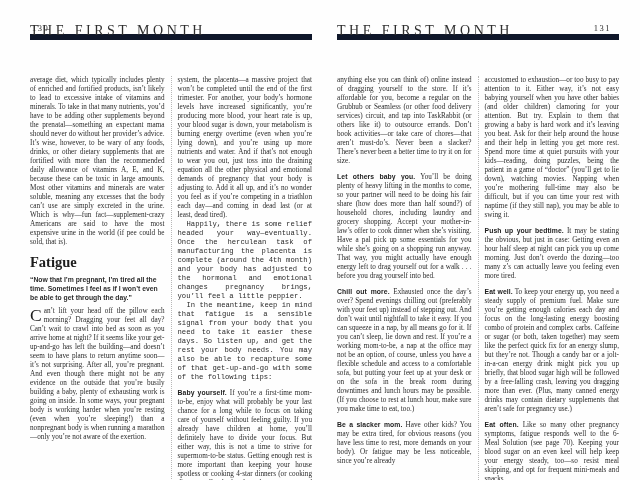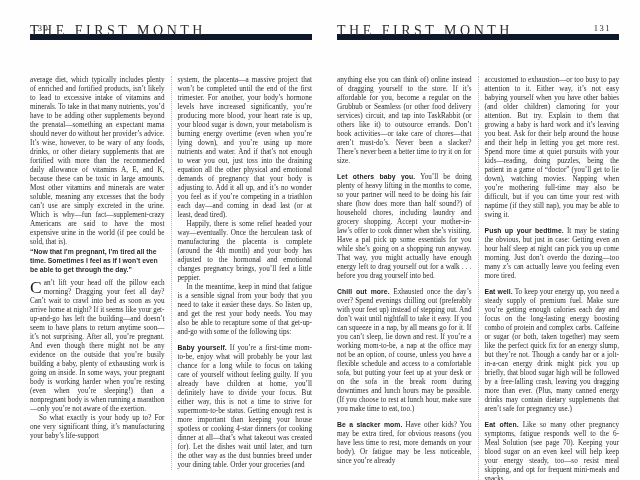--- a/index.html
+++ b/index.html
@@ -36,21 +36,21 @@
     border-left:1px dotted #b8b8b8;
     padding-left:6px;margin-left:6px;
   }
   .body{
     margin:0;
     font-size:7.2px;line-height:9.0px;
     color:#2a2a2a;
     text-align:justify;
     hyphens:auto;-webkit-hyphens:auto;
   }
-  .body.indent{text-indent:9px;}
+  .body.indent{text-indent:9px;font-family:Liberation Mono, monospace;}
   .tip{margin-top:6px;}
   .tiplead{
     font-family:"Liberation Sans","DejaVu Sans",sans-serif;
     font-weight:bold;font-size:6.8px;letter-spacing:0.1px;
     color:#1c1c1c;
   }
   .heading{
     margin:7px 0 4px 0;
     font-size:14.5px;font-weight:bold;color:#1c1c1c;
     font-family:"Liberation Serif","DejaVu Serif",serif;
@@ -74,25 +74,25 @@
 <div class="spread">
 
   <div class="page">
     <div class="page-header">
       <span class="pagenum pn-left">130</span>
       <span class="runhead">THE FIRST MONTH</span>
     </div>
     <div class="cols">
       <div class="col">
         <p class="body">average diet, which typically includes plenty of enriched and fortified products, isn’t likely to lead to excessive intake of vitamins and minerals. To take in that many nutrients, you’d have to be adding other supplements beyond the prenatal—something an expectant mama should never do without her provider’s advice. It’s wise, however, to be wary of any foods, drinks, or other dietary supplements that are fortified with more than the recommended daily allowance of vitamins A, E, and K, because these can be toxic in large amounts. Most other vitamins and minerals are water soluble, meaning any excesses that the body can’t use are simply excreted in the urine. Which is why—fun fact—supplement-crazy Americans are said to have the most expensive urine in the world (if pee could be sold, that is).</p>
+        <h2 class="heading">Fatigue</h2>
         <p class="quote">“Now that I’m pregnant, I’m tired all the time. Sometimes I feel as if I won’t even be able to get through the day.”</p>
         <p class="body">
           <span class="dropcap">C</span><span>an’t lift your head off the pillow each morning? Dragging your feet all day? Can’t wait to crawl into bed as soon as you arrive home at night? If it seems like your get-up-and-go has left the building—and doesn’t seem to have plans to return anytime soon—it’s not surprising. After all, you’re pregnant. And even though there might not be any evidence on the outside that you’re busily building a baby, plenty of exhausting work is going on inside. In some ways, your pregnant body is working harder when you’re resting (even when you’re sleeping!) than a nonpregnant body is when running a marathon—only you’re not aware of the exertion.</span>
         </p>
-        <p class="body indent">So what exactly is your body up to? For one very significant thing, it’s manufacturing your baby’s life-support</p>
       </div>
       <div class="col second">
         <p class="body">system, the placenta—a massive project that won’t be completed until the end of the first trimester. For another, your body’s hormone levels have increased significantly, you’re producing more blood, your heart rate is up, your blood sugar is down, your metabolism is burning energy overtime (even when you’re lying down), and you’re using up more nutrients and water. And if that’s not enough to wear you out, just toss into the draining equation all the other physical and emotional demands of pregnancy that your body is adjusting to. Add it all up, and it’s no wonder you feel as if you’re competing in a triathlon each day—and coming in dead last (or at least, dead tired).</p>
         <p class="body indent">Happily, there is some relief headed your way—eventually. Once the herculean task of manufacturing the placenta is complete (around the 4th month) and your body has adjusted to the hormonal and emotional changes pregnancy brings, you’ll feel a little peppier.</p>
         <p class="body indent">In the meantime, keep in mind that fatigue is a sensible signal from your body that you need to take it easier these days. So listen up, and get the rest your body needs. You may also be able to recapture some of that get-up-and-go with some of the following tips:</p>
         <p class="body tip">
           <span class="tiplead">Baby yourself.</span>
           <span>If you’re a first-time mom-to-be, enjoy what will probably be your last chance for a long while to focus on taking care of yourself without feeling guilty. If you already have children at home, you’ll definitely have to divide your focus. But either way, this is not a time to strive for supermom-to-be status. Getting enough rest is more important than keeping your house spotless or cooking 4-star dinners (or cooking dinner at all—that’s what takeout was created for). Let the dishes wait until later, and turn the other way as the dust bunnies breed under your dining table. Order your groceries (and</span>
         </p>
       </div>

